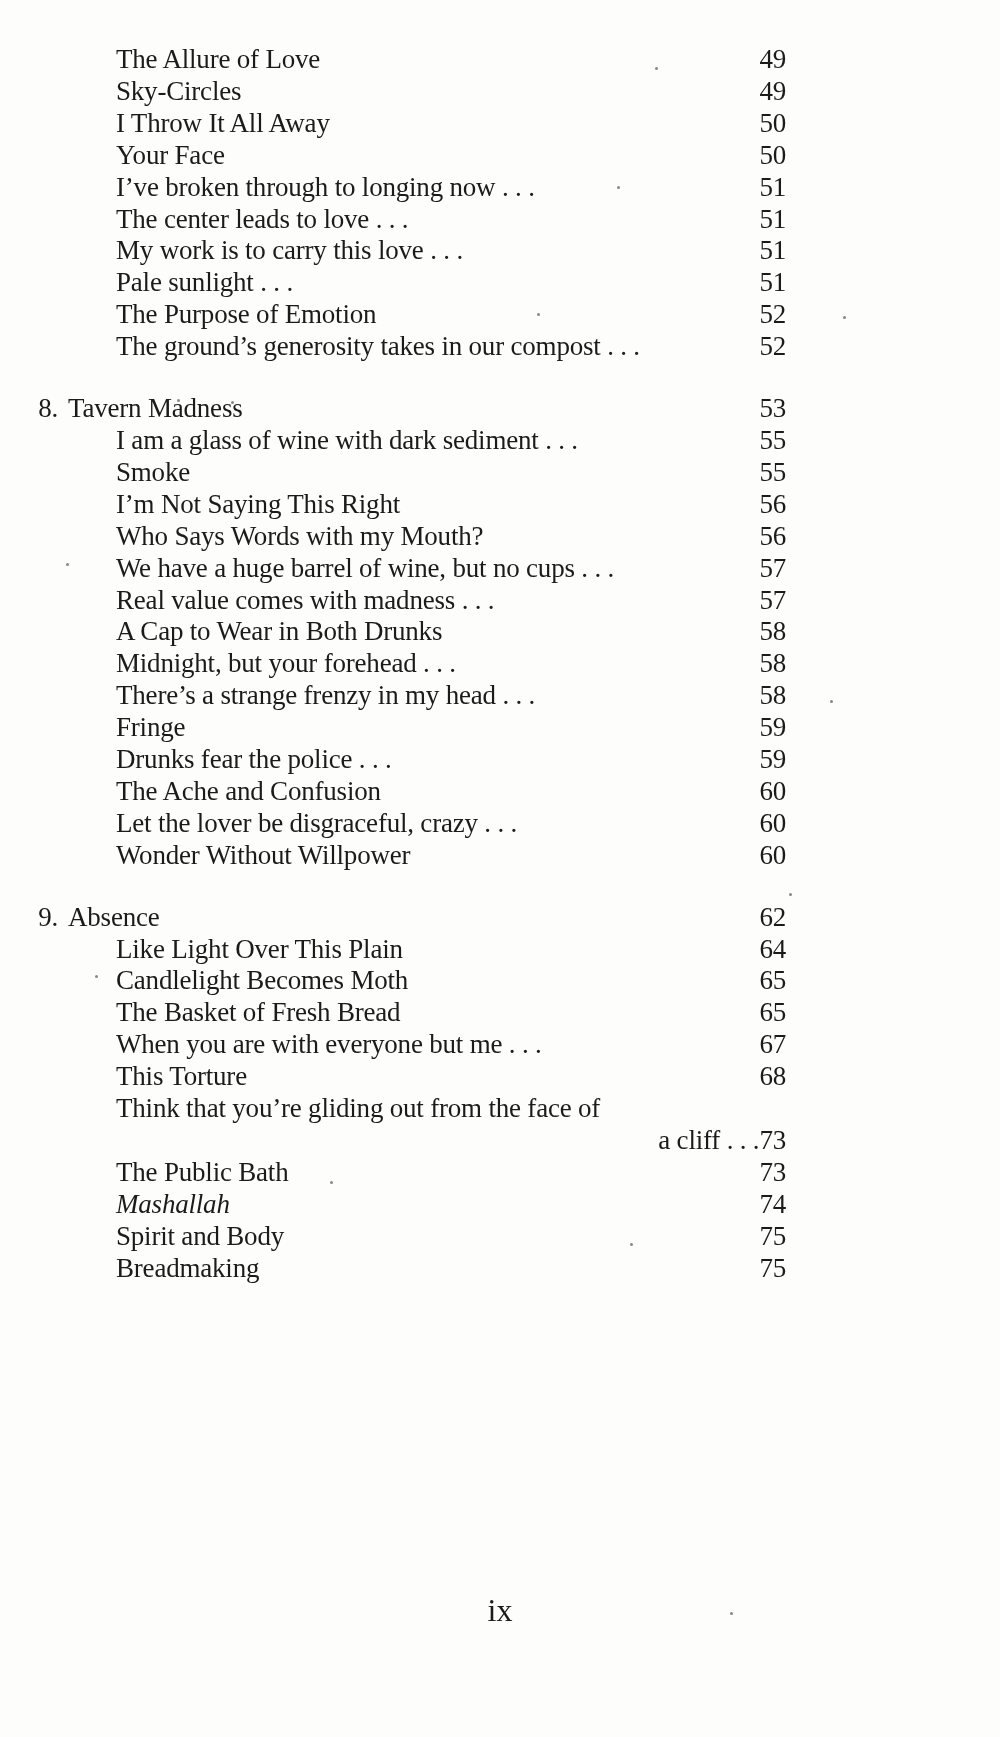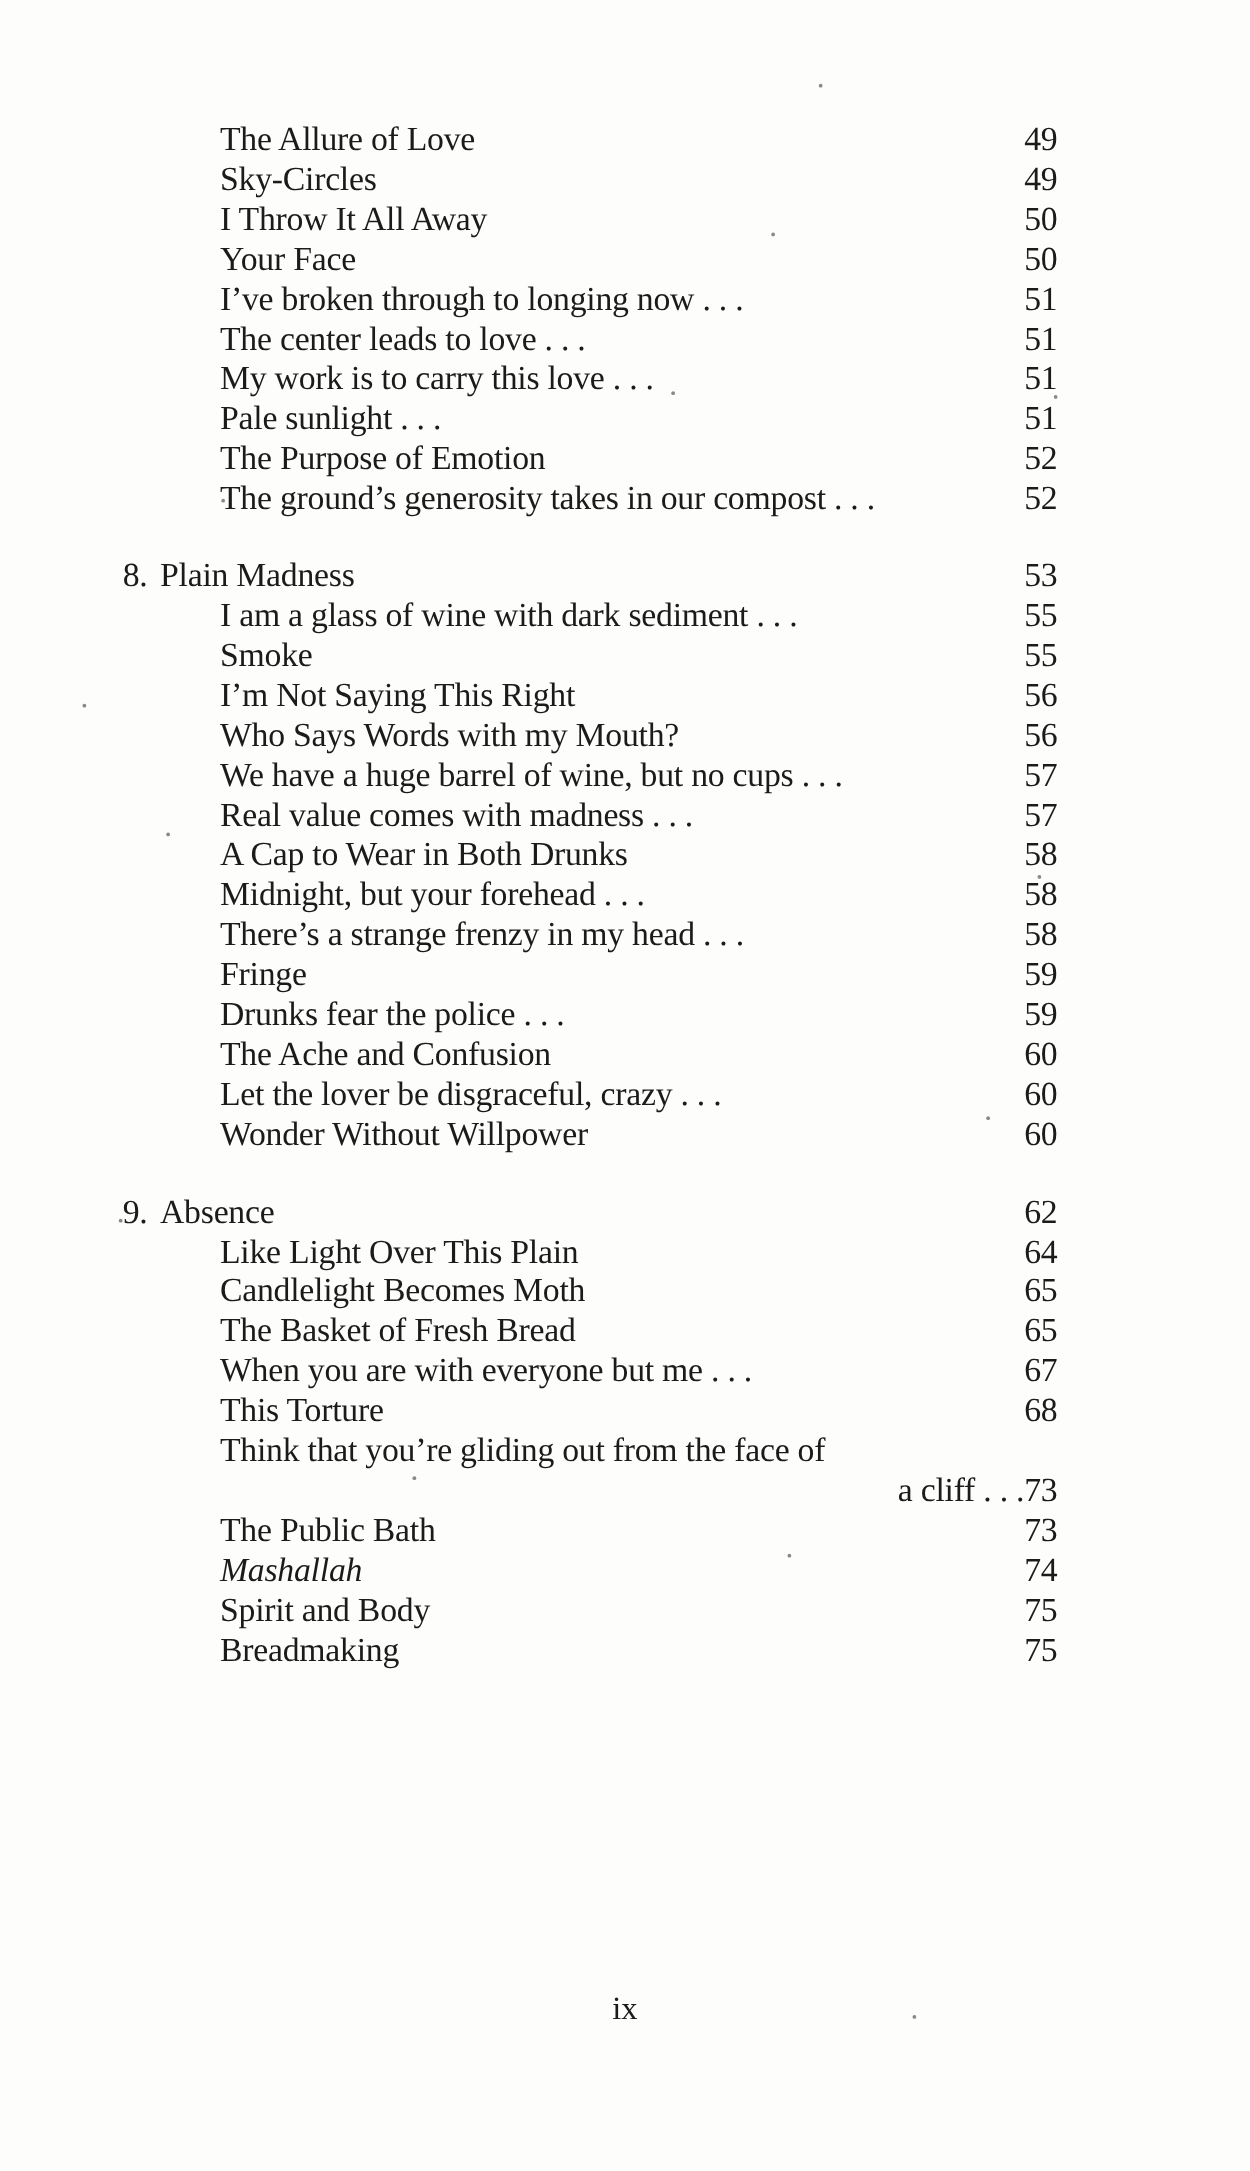--- a/index.html
+++ b/index.html
@@ -6,37 +6,37 @@
   .page{
     position:relative;
     width:1000px;height:1737px;
     background:#fdfdfc;
     color:#1b1b1b;
     font-family:"Liberation Serif", serif;
     overflow:hidden;
   }
   .content{
     position:relative;
-    margin-left:84px;
+    margin-left:24px;
     width:762px;
-    padding-top:96px;
+    padding-top:44px;
     font-size:27px;
     letter-spacing:-0.2px;
   }
   .row{display:flex;align-items:baseline;line-height:31.9px;}
   .t{flex:1;}
   .ind2{padding-left:92px;}
   .ind3{padding-left:119px;text-align:right;}
   .num{width:34px;text-align:right;margin-right:10px;flex:0 0 auto;}
   .sect{margin-top:30px;}
   .pg{text-align:right;flex:0 0 auto;}
   .italic{font-style:italic;}
   .footer{
     position:absolute;top:1592px;left:0;width:1000px;
-    text-align:center;font-size:26px;
+    text-align:center;font-size:32px;
   }
   .speck{
     position:absolute;width:3px;height:3px;border-radius:50%;
     background:#4a4a4a;opacity:.65;
   }
 </style>
 </head>
 <body>
 
 <div class="page">
@@ -76,21 +76,21 @@
       <div class="row">
         <span class="t ind2">The Purpose of Emotion</span>
         <span class="pg">52</span>
       </div>
       <div class="row">
         <span class="t ind2">The ground’s generosity takes in our compost . . .</span>
         <span class="pg">52</span>
       </div>
       <div class="row sect">
         <span class="num">8.</span>
-        <span class="t">Plain Madness</span>
+        <span class="t">Tavern Madness</span>
         <span class="pg">53</span>
       </div>
       <div class="row">
         <span class="t ind2">I am a glass of wine with dark sediment . . .</span>
         <span class="pg">55</span>
       </div>
       <div class="row">
         <span class="t ind2">Smoke</span>
         <span class="pg">55</span>
       </div>

